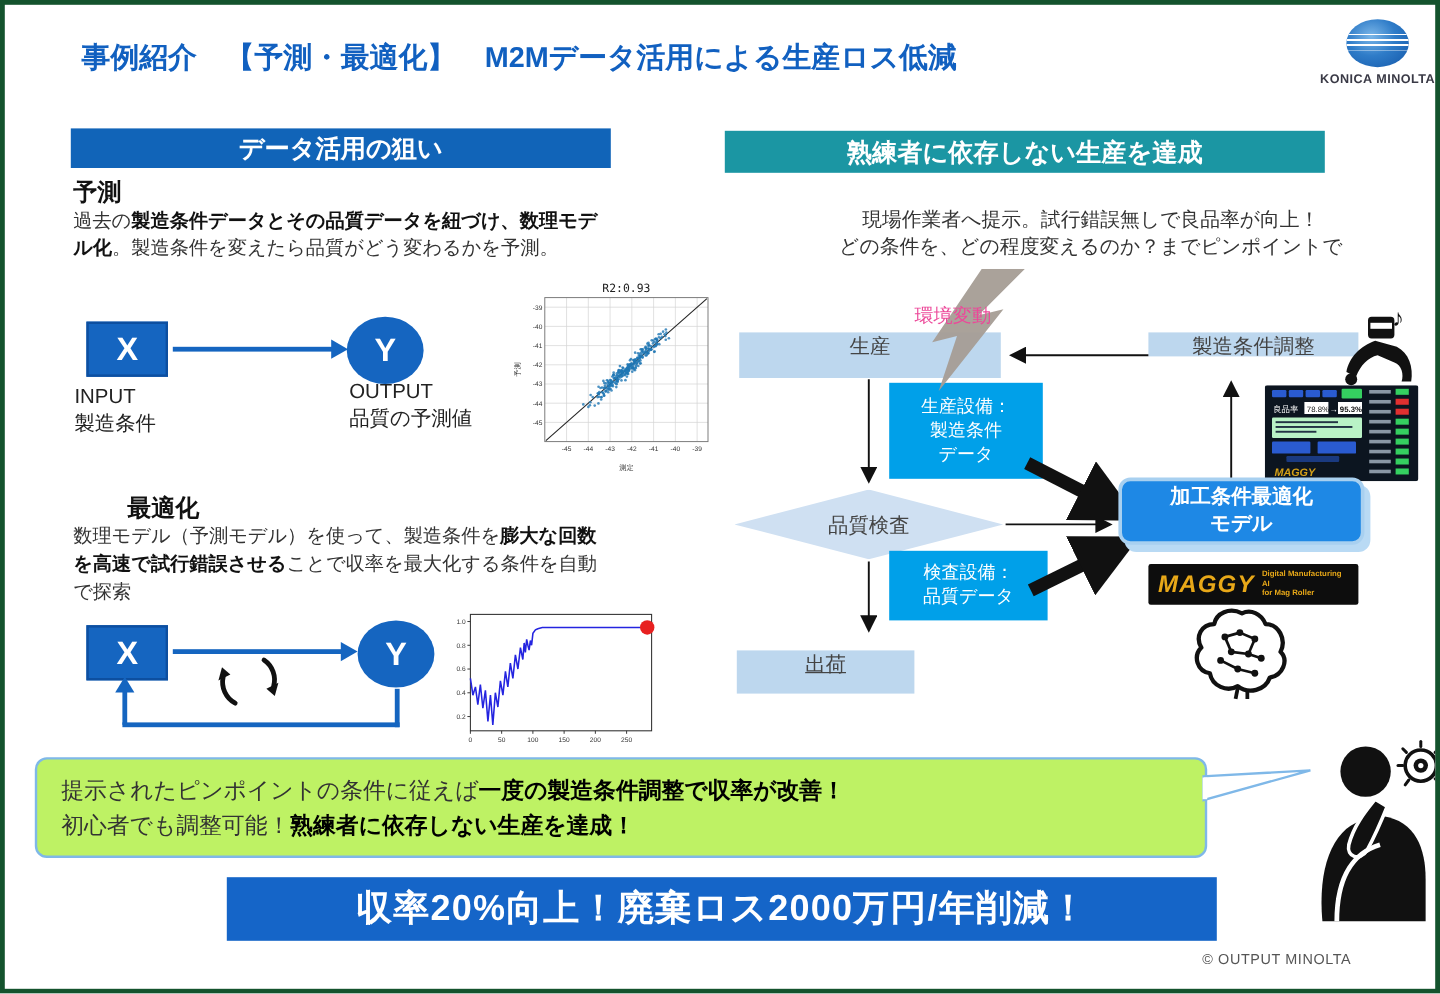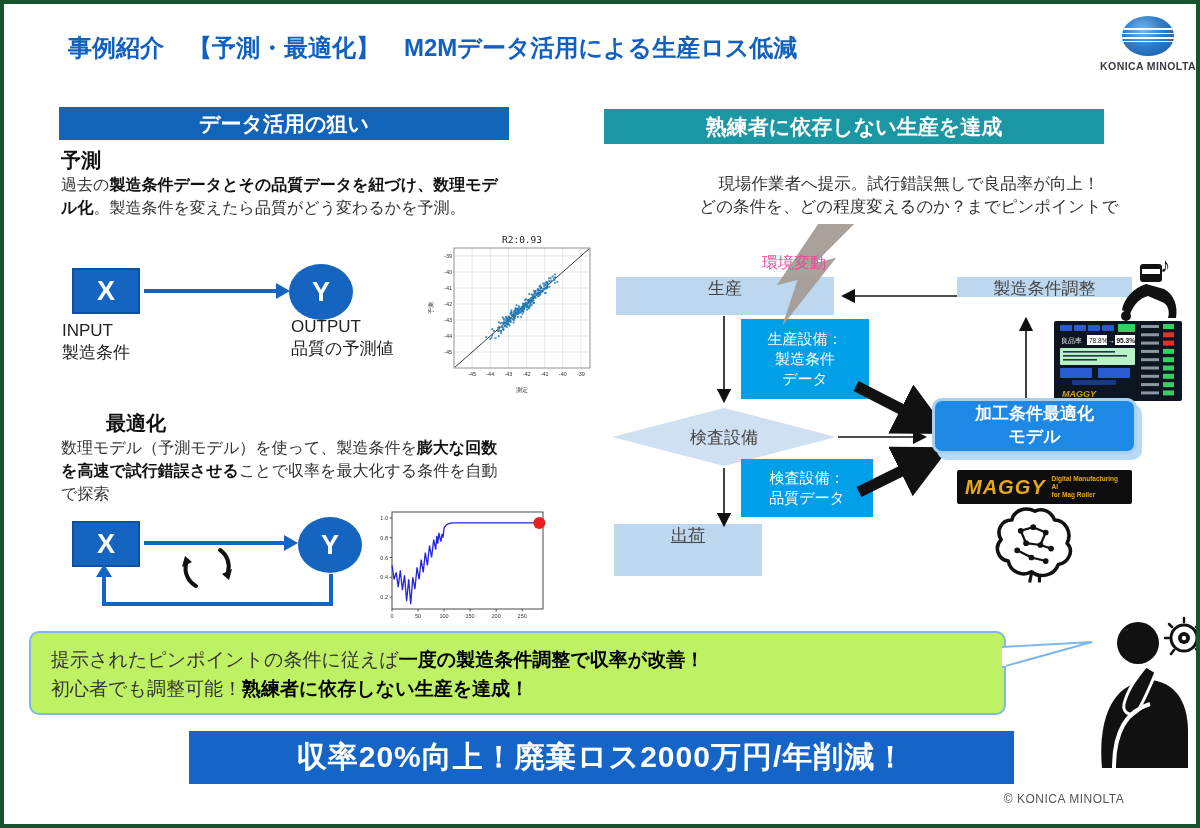--- a/index.html
+++ b/index.html
@@ -54,21 +54,21 @@
 
   .chart { background:#fff; }
   .chart-scatter { left:422px; top:228px; }
   .chart-line { left:362px; top:500px; }
 
   
   .caption { left:620px; top:168px; width:570px; font-size:16.5px; color:#333; text-align:center; line-height:1.4; }
   .flow-box { background:#bdd7ee; color:#444; font-size:17px; display:flex; align-items:flex-start; justify-content:center; }
   .f-prod   { left:612px; top:273px; width:218px; height:38px; }
   .f-adjust { left:953px; top:273px; width:175px; height:20px; }
-  .f-ship   { left:610px; top:520px; width:148px; height:52px;text-decoration:underline; }
+  .f-ship   { left:610px; top:538px; width:148px; height:36px;text-decoration:underline; }
   .f-inspect{ left:608px; top:404px; width:224px; height:58px; background:#cfe0f2; color:#444; font-size:17px;
     display:flex; align-items:center; justify-content:center;
     clip-path:polygon(50% 0, 100% 50%, 50% 100%, 0 50%); }
   .eq-box { background:#00a0e9; color:#fff; font-size:15px; line-height:1.35; text-align:center;
     display:flex; flex-direction:column; align-items:center; justify-content:center; }
   .f-prodeq { left:737px; top:315px; width:128px; height:80px; }
   .f-inspeq { left:737px; top:455px; width:132px; height:58px; }
   .f-model { left:928px; top:394px; width:205px; height:56px; background:#1e88e5;
     border:3px solid #a8d0f0; border-radius:10px; box-shadow:5px 6px 0 #b9daf4;
     color:#fff; font-size:17px; font-weight:bold; text-align:center; line-height:1.35;
@@ -580,21 +580,21 @@
       <rect x="109" y="44.5" width="11" height="5" fill="#35d060"></rect>
       <rect x="87" y="53.800000000000004" width="18" height="3" fill="#8a97a5"></rect>
       <rect x="109" y="52.800000000000004" width="11" height="5" fill="#35d060"></rect>
       <rect x="87" y="62.10000000000001" width="18" height="3" fill="#8a97a5"></rect>
       <rect x="109" y="61.10000000000001" width="11" height="5" fill="#35d060"></rect>
       <rect x="87" y="70.4" width="18" height="3" fill="#8a97a5"></rect>
       <rect x="109" y="69.4" width="11" height="5" fill="#35d060"></rect>
     </svg>
 
   <div class="abs f-inspect">
-      <span>検査設備</span>
+      <span>品質検査</span>
     </div>
 
   <div class="abs eq-box f-inspeq">
     <div>検査設備：</div>
     <div>品質データ</div>
   </div>
 
   <div class="abs f-model">
     <div>加工条件最適化</div>
     <div>モデル</div>
@@ -665,15 +665,15 @@
         <line x1="83" y1="8" x2="86" y2="11"></line>
           <line x1="79" y1="22" x2="83" y2="22"></line>
         <line x1="85" y1="38" x2="88" y2="34"></line>
       </g>
     </g>
   </svg>
 
   <div class="abs banner">
       <span>収率20%向上！廃棄ロス2000万円/年削減！</span>
     </div>
-  <div class="abs footer">© KONICA MINOLTA</div>
+  <div class="abs footer">© OUTPUT MINOLTA</div>
 
 </div>
 
 </body></html>

